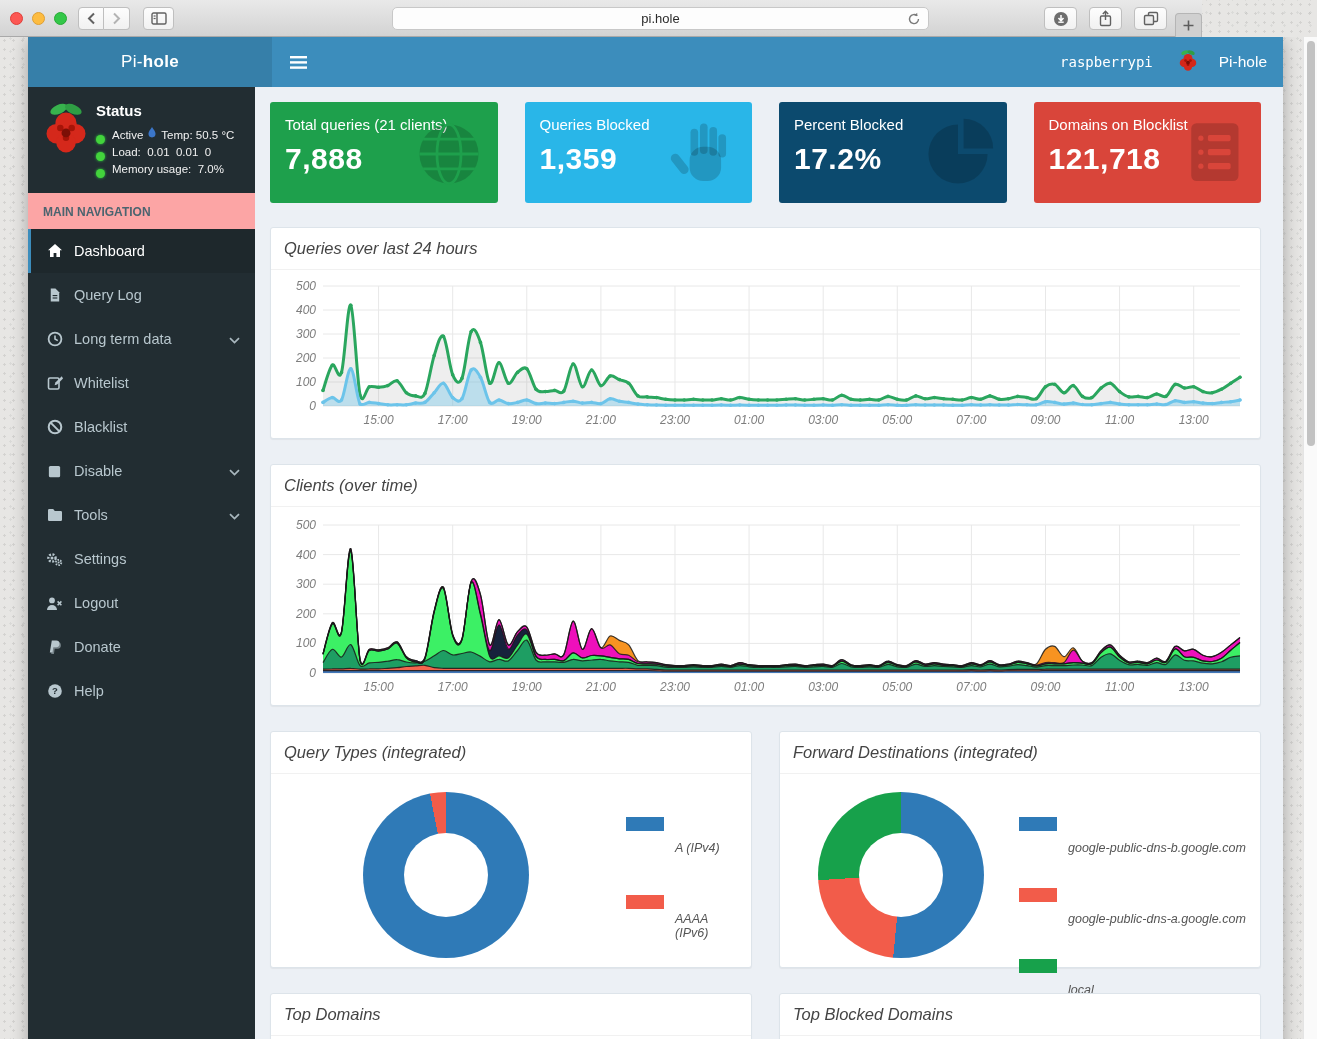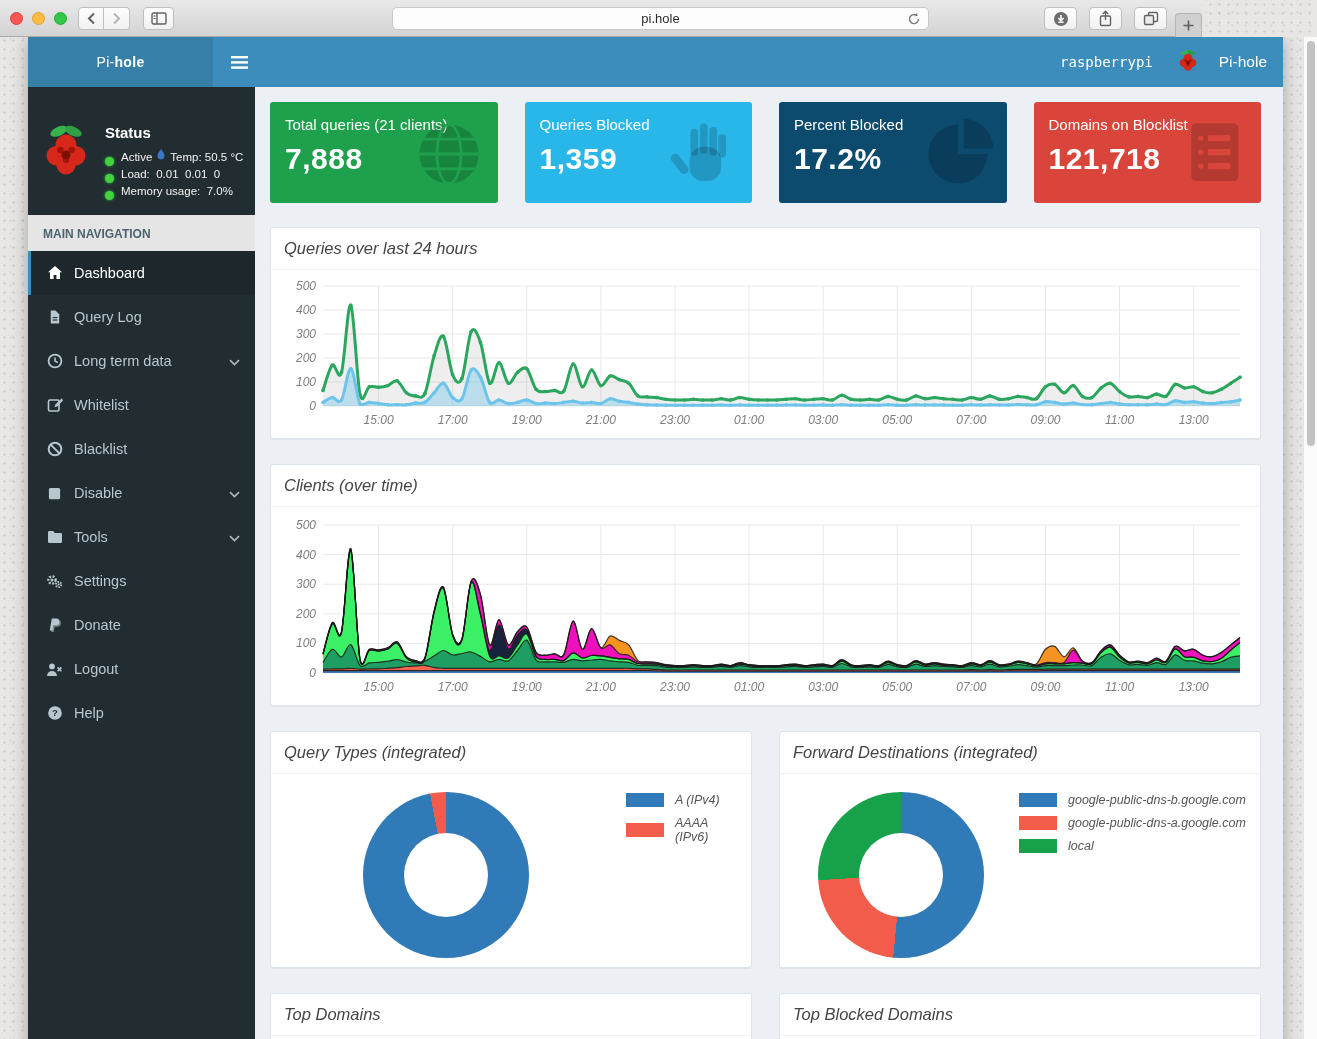--- a/index.html
+++ b/index.html
@@ -39,41 +39,41 @@
   
   .desktop{position:absolute;top:37px;left:0;width:1317px;height:1002px;overflow:hidden;}
   .appwin{position:absolute;left:28px;top:0;width:1255px;height:1040px;
     box-shadow:0 3px 16px rgba(0,0,0,.30);background:#ecf0f5;}
   .vscroll{position:absolute;right:0;top:37px;width:14px;height:1002px;background:#fafafa;
     border-left:1px solid #e4e4e4;z-index:60;}
   .vscroll .thumb{position:absolute;left:3px;top:4px;width:8px;height:405px;background:#c2c2c2;border-radius:4px;}
 
   
   .topnav{display:flex;height:50px;}
-  .logo{width:185px;background:#367fa9;color:#fff;display:flex;align-items:center;
-    justify-content:center;font-size:14px;font-weight:300;letter-spacing:.3px;cursor:pointer;}
+  .logo{width:244px;background:#367fa9;color:#fff;display:flex;align-items:center;
+    justify-content:center;font-size:17px;font-weight:300;letter-spacing:.3px;cursor:pointer;}
   .logo b{font-weight:700;}
   .navrest{flex:1;background:#3c8dbc;display:flex;align-items:center;padding:16px 16px;}
   .hamburger{color:#fff;display:flex;cursor:pointer;padding:4px 2px;}
   .navright{margin-left:auto;display:flex;align-items:center;}
   .hostname{color:#fff;font-family:"DejaVu Sans Mono",monospace;font-size:14px;margin-right:24px;}
   .brandwrap{display:flex;align-items:center;gap:20px;}
   .brand{color:#fff;font-size:15.5px;}
 
   
   .appbody{display:flex;align-items:stretch;min-height:990px;}
   .sidebar{width:227px;background:#222d32;flex:none;}
-  .statuspanel{display:flex;gap:13px;padding:13px 8px 15px 12px;margin-top:22px;}
+  .statuspanel{display:flex;gap:4px;padding:13px 8px 15px 12px;}
   .statusinfo{padding-top:2px;}
   .status-title{color:#fff;font-size:15px;font-weight:bold;margin-bottom:7px;}
   .srow{display:flex;align-items:flex-end;color:#f2f2f2;font-size:11.5px;line-height:17px;white-space:pre;}
   .sdot{width:9px;height:9px;border-radius:50%;background:#43d33c;box-shadow:0 0 3px #2ecc40;
     margin-right:7px;flex:none;}
   .srow svg{margin:0 4px;}
-  .navsection{color:#4b646f;font-size:12px;font-weight:bold;padding:12px 15px 10px;background:#e5e5e5;}
+  .navsection{color:#4b646f;font-size:12px;font-weight:bold;padding:12px 15px 10px;background:#fca5a5;}
   .menu{list-style:none;}
   .menu li{height:44px;display:flex;align-items:center;padding:0 15px;color:#b8c7ce;
     font-size:14.5px;cursor:pointer;border-left:3px solid transparent;}
   .menu li .mi{width:17px;height:17px;margin-right:11px;display:flex;align-items:center;justify-content:center;flex:none;}
   .menu li.active{background:#1e282c;color:#fff;border-left-color:#3c8dbc;}
   .menu li .chev{margin-left:auto;opacity:.9;}
 
   
   .content{flex:1;padding:15px 22px 0 15px;background:#ecf0f5;}
   .cards{display:grid;grid-template-columns:repeat(4,1fr);gap:27px;margin-bottom:24px;}
@@ -86,21 +86,21 @@
     box-shadow:0 1px 1px rgba(0,0,0,.05);margin-bottom:25px;font-style:italic;}
   .panel-h{padding:11px 13px;font-size:16.5px;color:#444;border-bottom:1px solid #f1f1f1;}
   .panel-b{padding:8px 10px 4px;}
   .row2{display:grid;grid-template-columns:1fr 1fr;gap:27px;}
 
   .donut-body{display:flex;align-items:flex-start;padding:18px 12px 14px;height:193px;}
   .donut{width:166px;height:166px;border-radius:50%;position:relative;flex:none;}
   .donut::after{content:"";position:absolute;inset:41px;background:#fff;border-radius:50%;}
   .legend-row{display:flex;align-items:center;margin-bottom:9px;}
   .legend-swatch{width:38px;height:14px;margin-right:11px;flex:none;}
-  .legend-label{font-size:12.5px;color:#555;}
+  .legend-label{font-size:12.5px;color:#555;margin-top:48px;}
 
   .tablepanel .panel-b{padding:12px;}
   .tablepanel{height:260px;overflow:hidden;}
 </style>
 </head>
 <body>
 
 <div class="chrome">
   <div class="traffic">
     <span class="tl red"></span>
@@ -313,36 +313,36 @@
                   <circle cx="6" cy="7" r="3.6" fill="none" stroke="currentColor" stroke-width="2.4" stroke-dasharray="1.9 1.5"></circle>
                   <circle cx="6" cy="7" r="1.5" fill="currentColor"></circle>
                   <circle cx="12.6" cy="11.5" r="2.6" fill="none" stroke="currentColor" stroke-width="2" stroke-dasharray="1.5 1.2"></circle>
                   <circle cx="12.6" cy="11.5" r="1" fill="currentColor"></circle>
                 </svg>
               </span>
               <span>Settings</span>
             </li>
             <li>
               <span class="mi">
-                <svg width="13" height="16" viewBox="0 0 13 16" fill="currentColor">
-                  <path d="M3.2 15 5.2 3h4.2a3.4 3.4 0 0 1 .2 6.8H6.7L5.9 15Z" opacity=".55"></path>
-                  <path d="M1.8 13.4 3.8 1.4h4.2a3.4 3.4 0 0 1 .2 6.8H5.3l-.8 5.2Z"></path>
-                </svg>
-              </span>
-              <span>Donate</span>
-            </li>
-            <li>
-              <span class="mi">
                 <svg width="17" height="15" viewBox="0 0 17 15" fill="currentColor">
                   <circle cx="6" cy="4.4" r="2.9"></circle>
                   <path d="M1 14a5 5 0 0 1 10 0Z"></path>
                   <path d="M11.6 5.4 15.4 9.2M15.4 5.4 11.6 9.2" stroke="currentColor" stroke-width="1.6"></path>
                 </svg>
               </span>
               <span>Logout</span>
+            </li>
+            <li>
+              <span class="mi">
+                <svg width="13" height="16" viewBox="0 0 13 16" fill="currentColor">
+                  <path d="M3.2 15 5.2 3h4.2a3.4 3.4 0 0 1 .2 6.8H6.7L5.9 15Z" opacity=".55"></path>
+                  <path d="M1.8 13.4 3.8 1.4h4.2a3.4 3.4 0 0 1 .2 6.8H5.3l-.8 5.2Z"></path>
+                </svg>
+              </span>
+              <span>Donate</span>
             </li>
             <li>
               <span class="mi">
                 <svg width="16" height="16" viewBox="0 0 16 16">
                   <circle cx="8" cy="8" r="6.8" fill="currentColor"></circle>
                   <text x="8" y="11.2" text-anchor="middle" font-size="9.5" font-weight="bold" fill="#222d32">?</text>
                 </svg>
               </span>
               <span>Help</span>
             </li>

